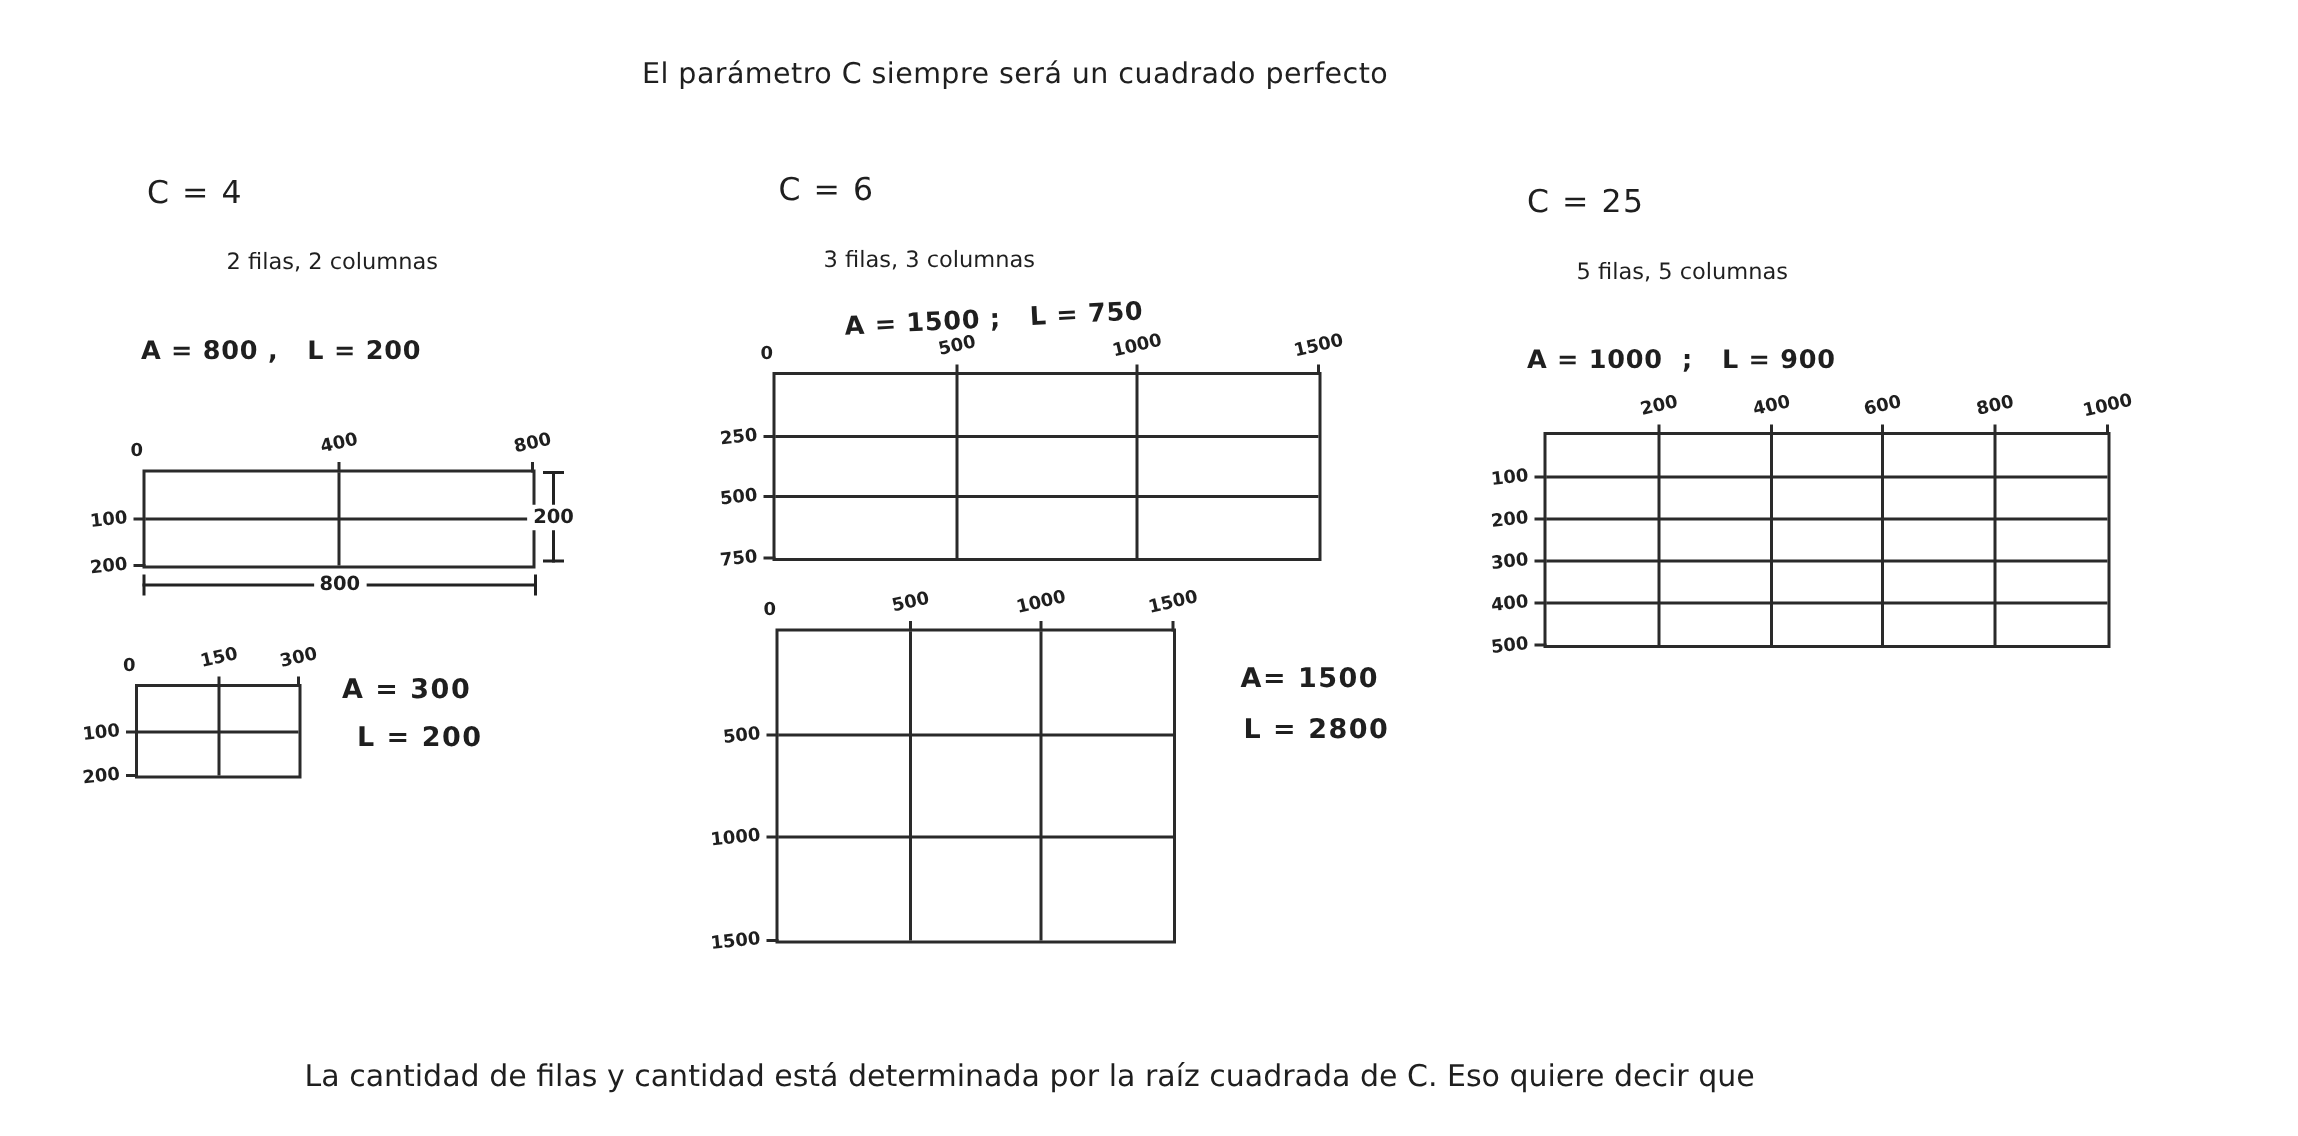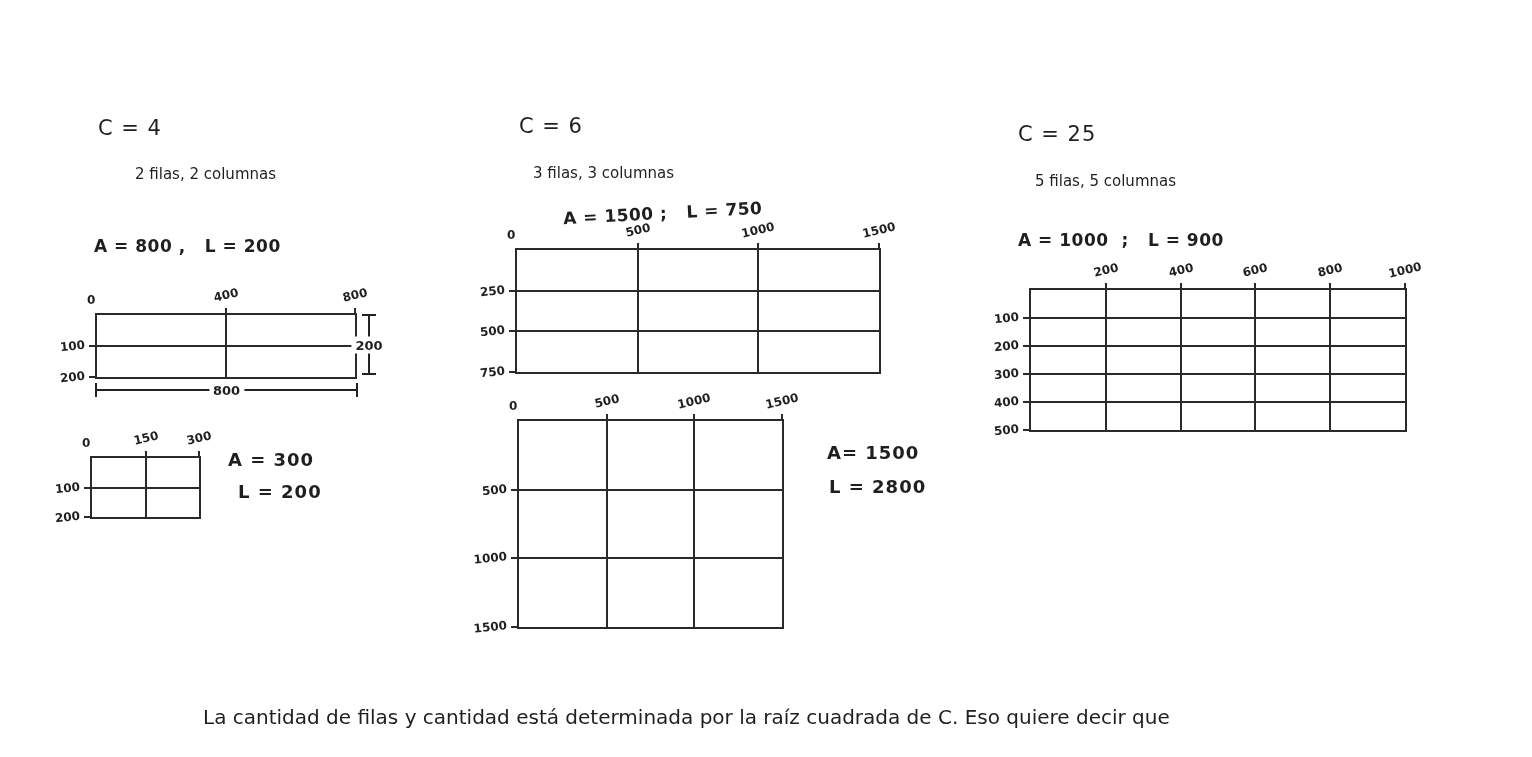--- a/index.html
+++ b/index.html
@@ -1,21 +1,21 @@
 <!DOCTYPE html>
 <html><head>
 <meta charset="utf-8">
 <style>
   html,body{margin:0;padding:0;background:#fff;}
   body{font-family:"DejaVu Sans","Liberation Sans",sans-serif;color:#1f1f1f;}
   #canvas{position:relative;width:1532px;height:757px;background:#ffffff;overflow:hidden;}
   .abs{position:absolute;white-space:pre;}
   .title{font-size:19px;font-weight:500;letter-spacing:.3px;}
   .heading{font-size:21px;font-weight:500;letter-spacing:1px;text-align:right;}
-  .subheading{font-size:15px;font-weight:400;}
+  .subheading{font-size:15px;font-weight:400;margin-left:16px;}
   .params{font-size:17px;font-weight:700;letter-spacing:.5px;}
   .sidelab{font-size:18px;font-weight:700;letter-spacing:1px;}
   .footer{font-size:20px;font-weight:400;line-height:29px;white-space:pre;}
   .grid-box{position:absolute;border:2px solid #2a2a2a;background:#fff;}
   .vline{position:absolute;top:0;bottom:0;width:2px;background:#2a2a2a;transform:translateX(-1px);}
   .hline{position:absolute;left:0;right:0;height:2px;background:#2a2a2a;transform:translateY(-1px);}
   .xlab{position:absolute;top:-27px;transform:translateX(-50%) rotate(-13deg);font-size:12px;font-weight:700;white-space:nowrap;}
   .xlab.zero{top:-22px;transform:translateX(-120%) rotate(0deg);}
   .xtick{position:absolute;top:-7px;width:2px;height:7px;background:#2a2a2a;transform:translateX(-1px);}
   .ylab{position:absolute;left:-12px;transform:translate(-100%,-50%) rotate(-6deg);font-size:12px;font-weight:700;white-space:nowrap;}
@@ -29,24 +29,25 @@
   .hdim::before{left:0;}
   .hdim::after{right:0;}
   .dimlab{position:absolute;top:50%;left:50%;transform:translate(-50%,-50%);background:#fff;padding:1px 4px;font-size:13px;font-weight:700;white-space:nowrap;}
   .tilt3{transform:rotate(-3deg);}
 </style>
 </head>
 <body>
 
 <div id="canvas">
 
+  <div class="abs title" style="left:428px;top:38px;">El parámetro C siempre será un cuadrado perfecto</div>
 
   <div class="abs heading" style="left:98px;top:116px;">C = 4</div>
   <div class="abs subheading" style="left:135px;top:165px;">2 filas, 2 columnas</div>
-  <div class="abs params" style="left:94px;top:236px;">A = 800 ,   L = 200</div>
+  <div class="abs params" style="left:94px;top:224px;">A = 800 ,   L = 200</div>
 
   <div class="grid-box" style="left:95px;top:313px;width:258px;height:62px;">
       <div class="vline" style="left: 50%;"></div>
       <div class="hline" style="top: 50%;"></div>
       <div class="xlab zero" style="left: 0%;">0</div>
       <div class="xlab" style="left: 50%;">400</div>
       <div class="xtick" style="left: 50%;"></div>
       <div class="xlab" style="left: 100%;">800</div>
       <div class="xtick" style="left: 100%;"></div>
       <div class="ylab" style="top: 50%;">100</div>

